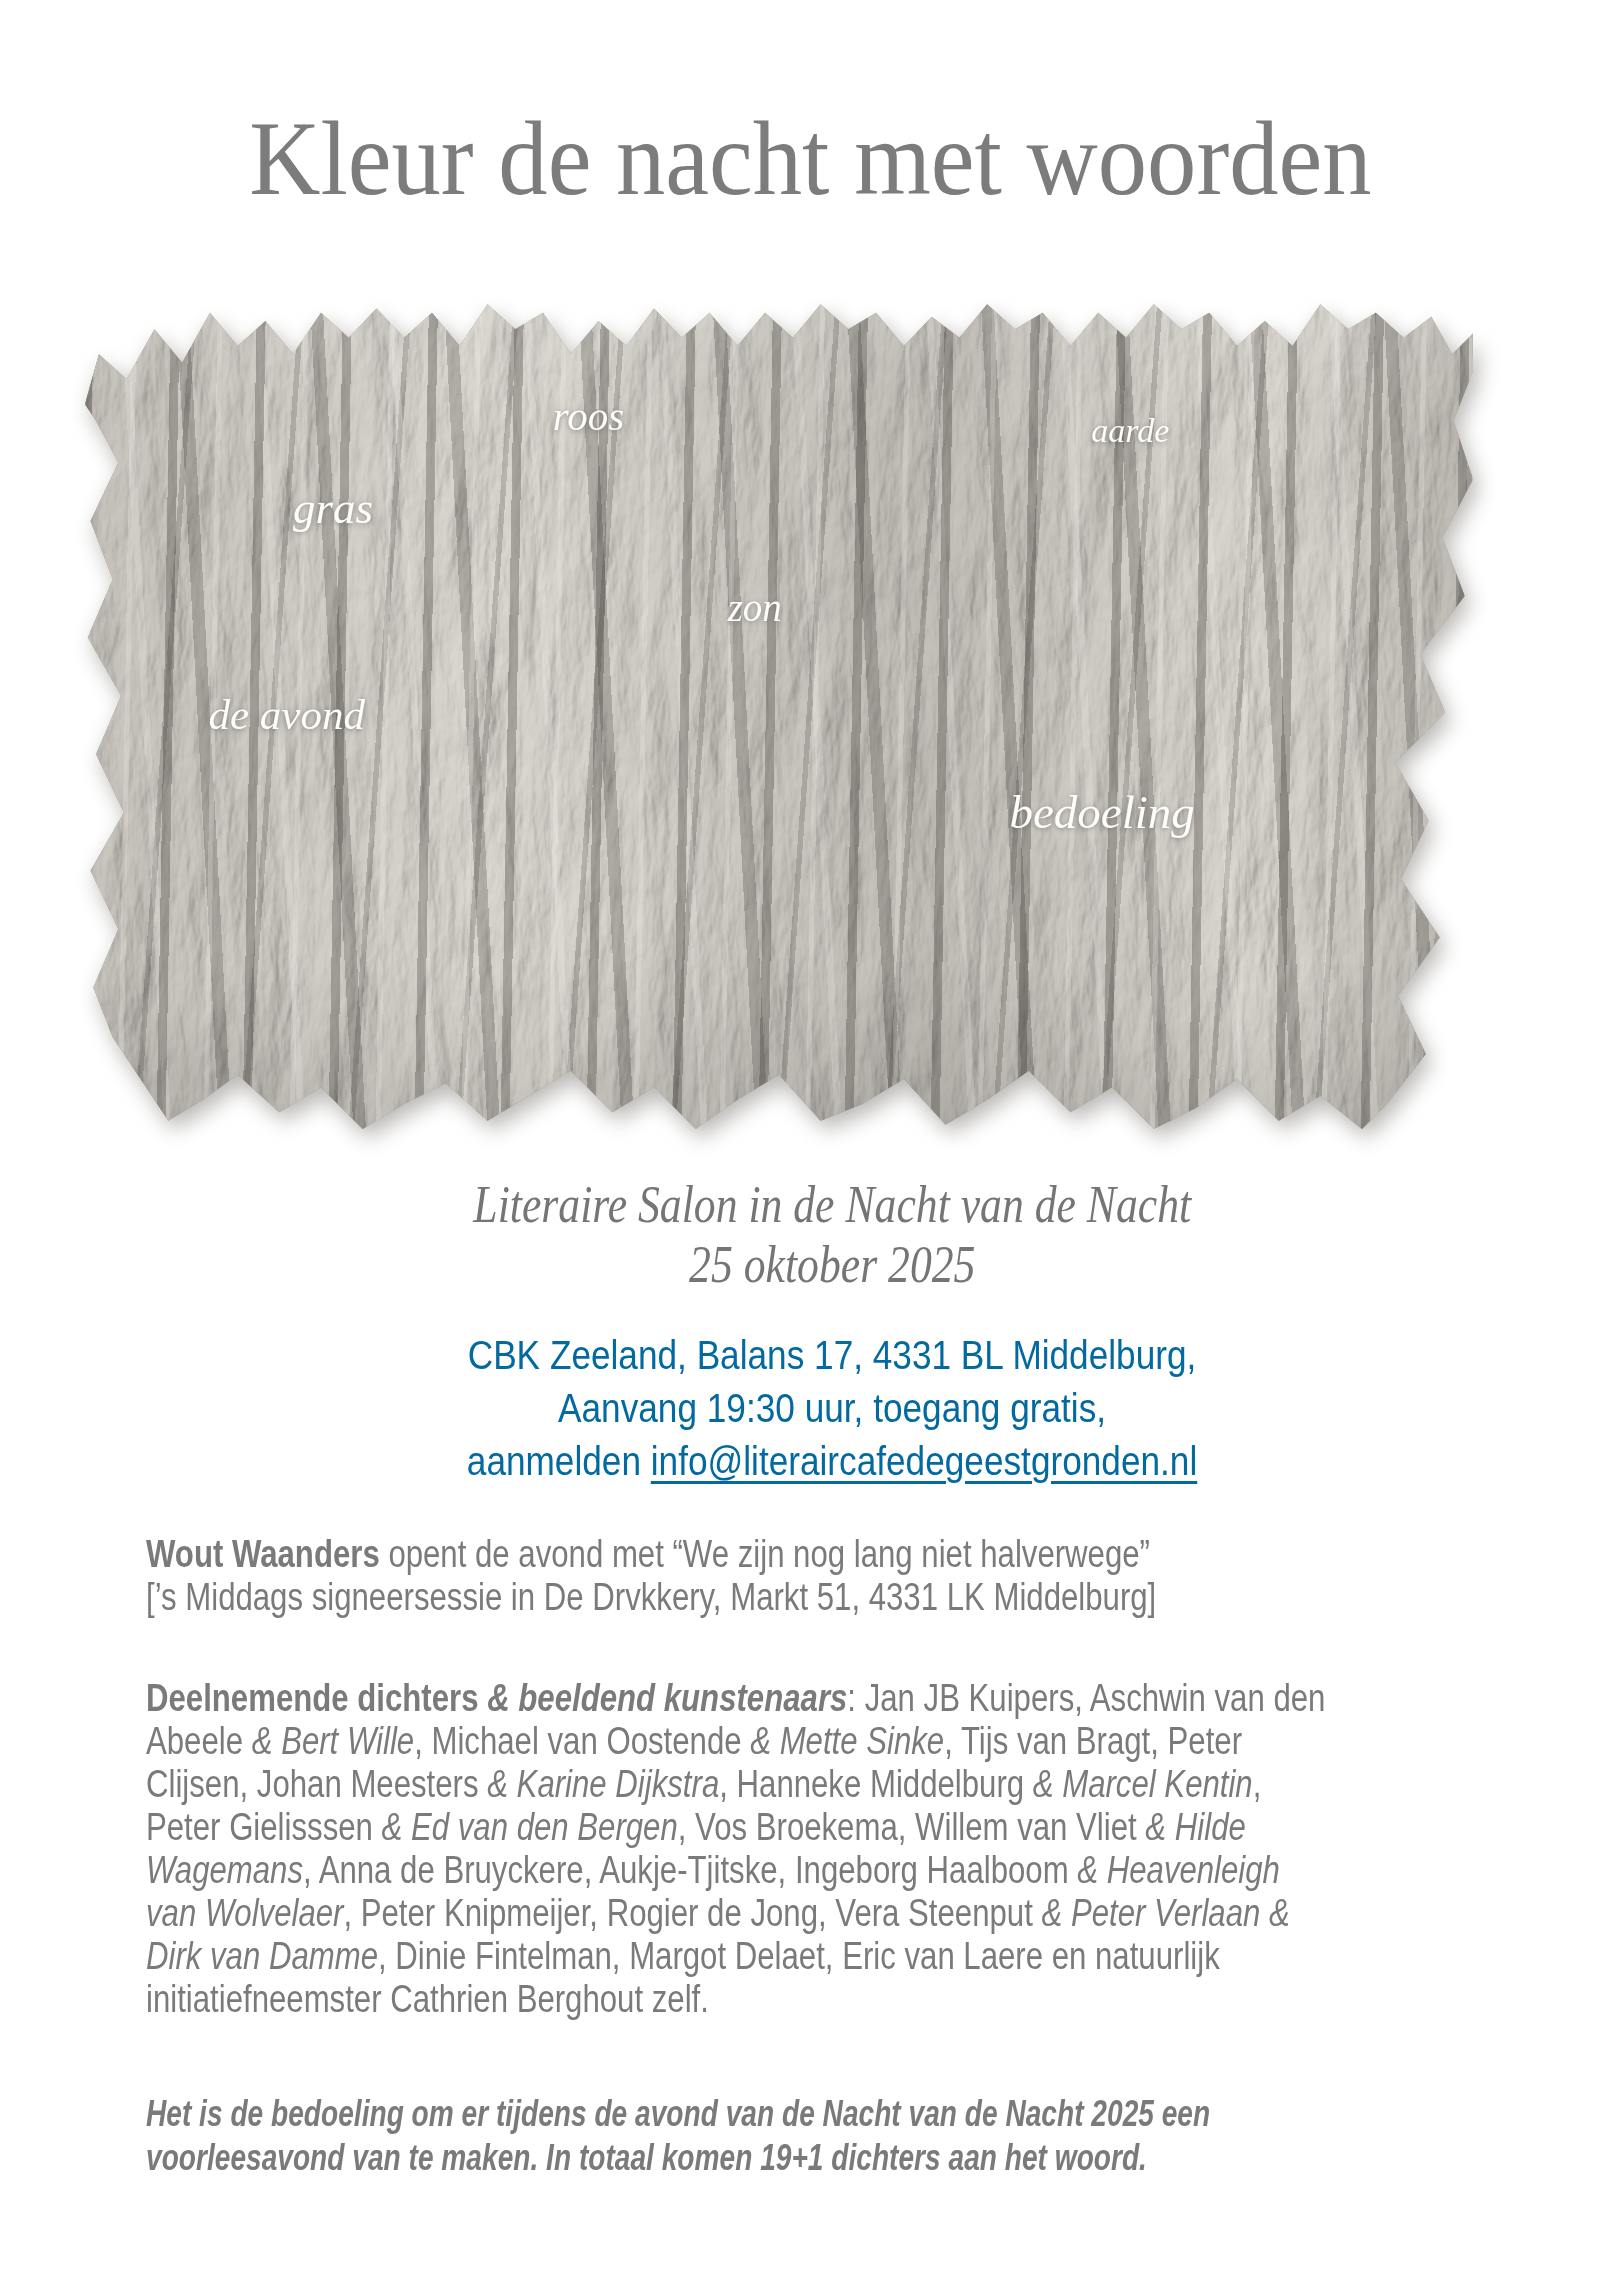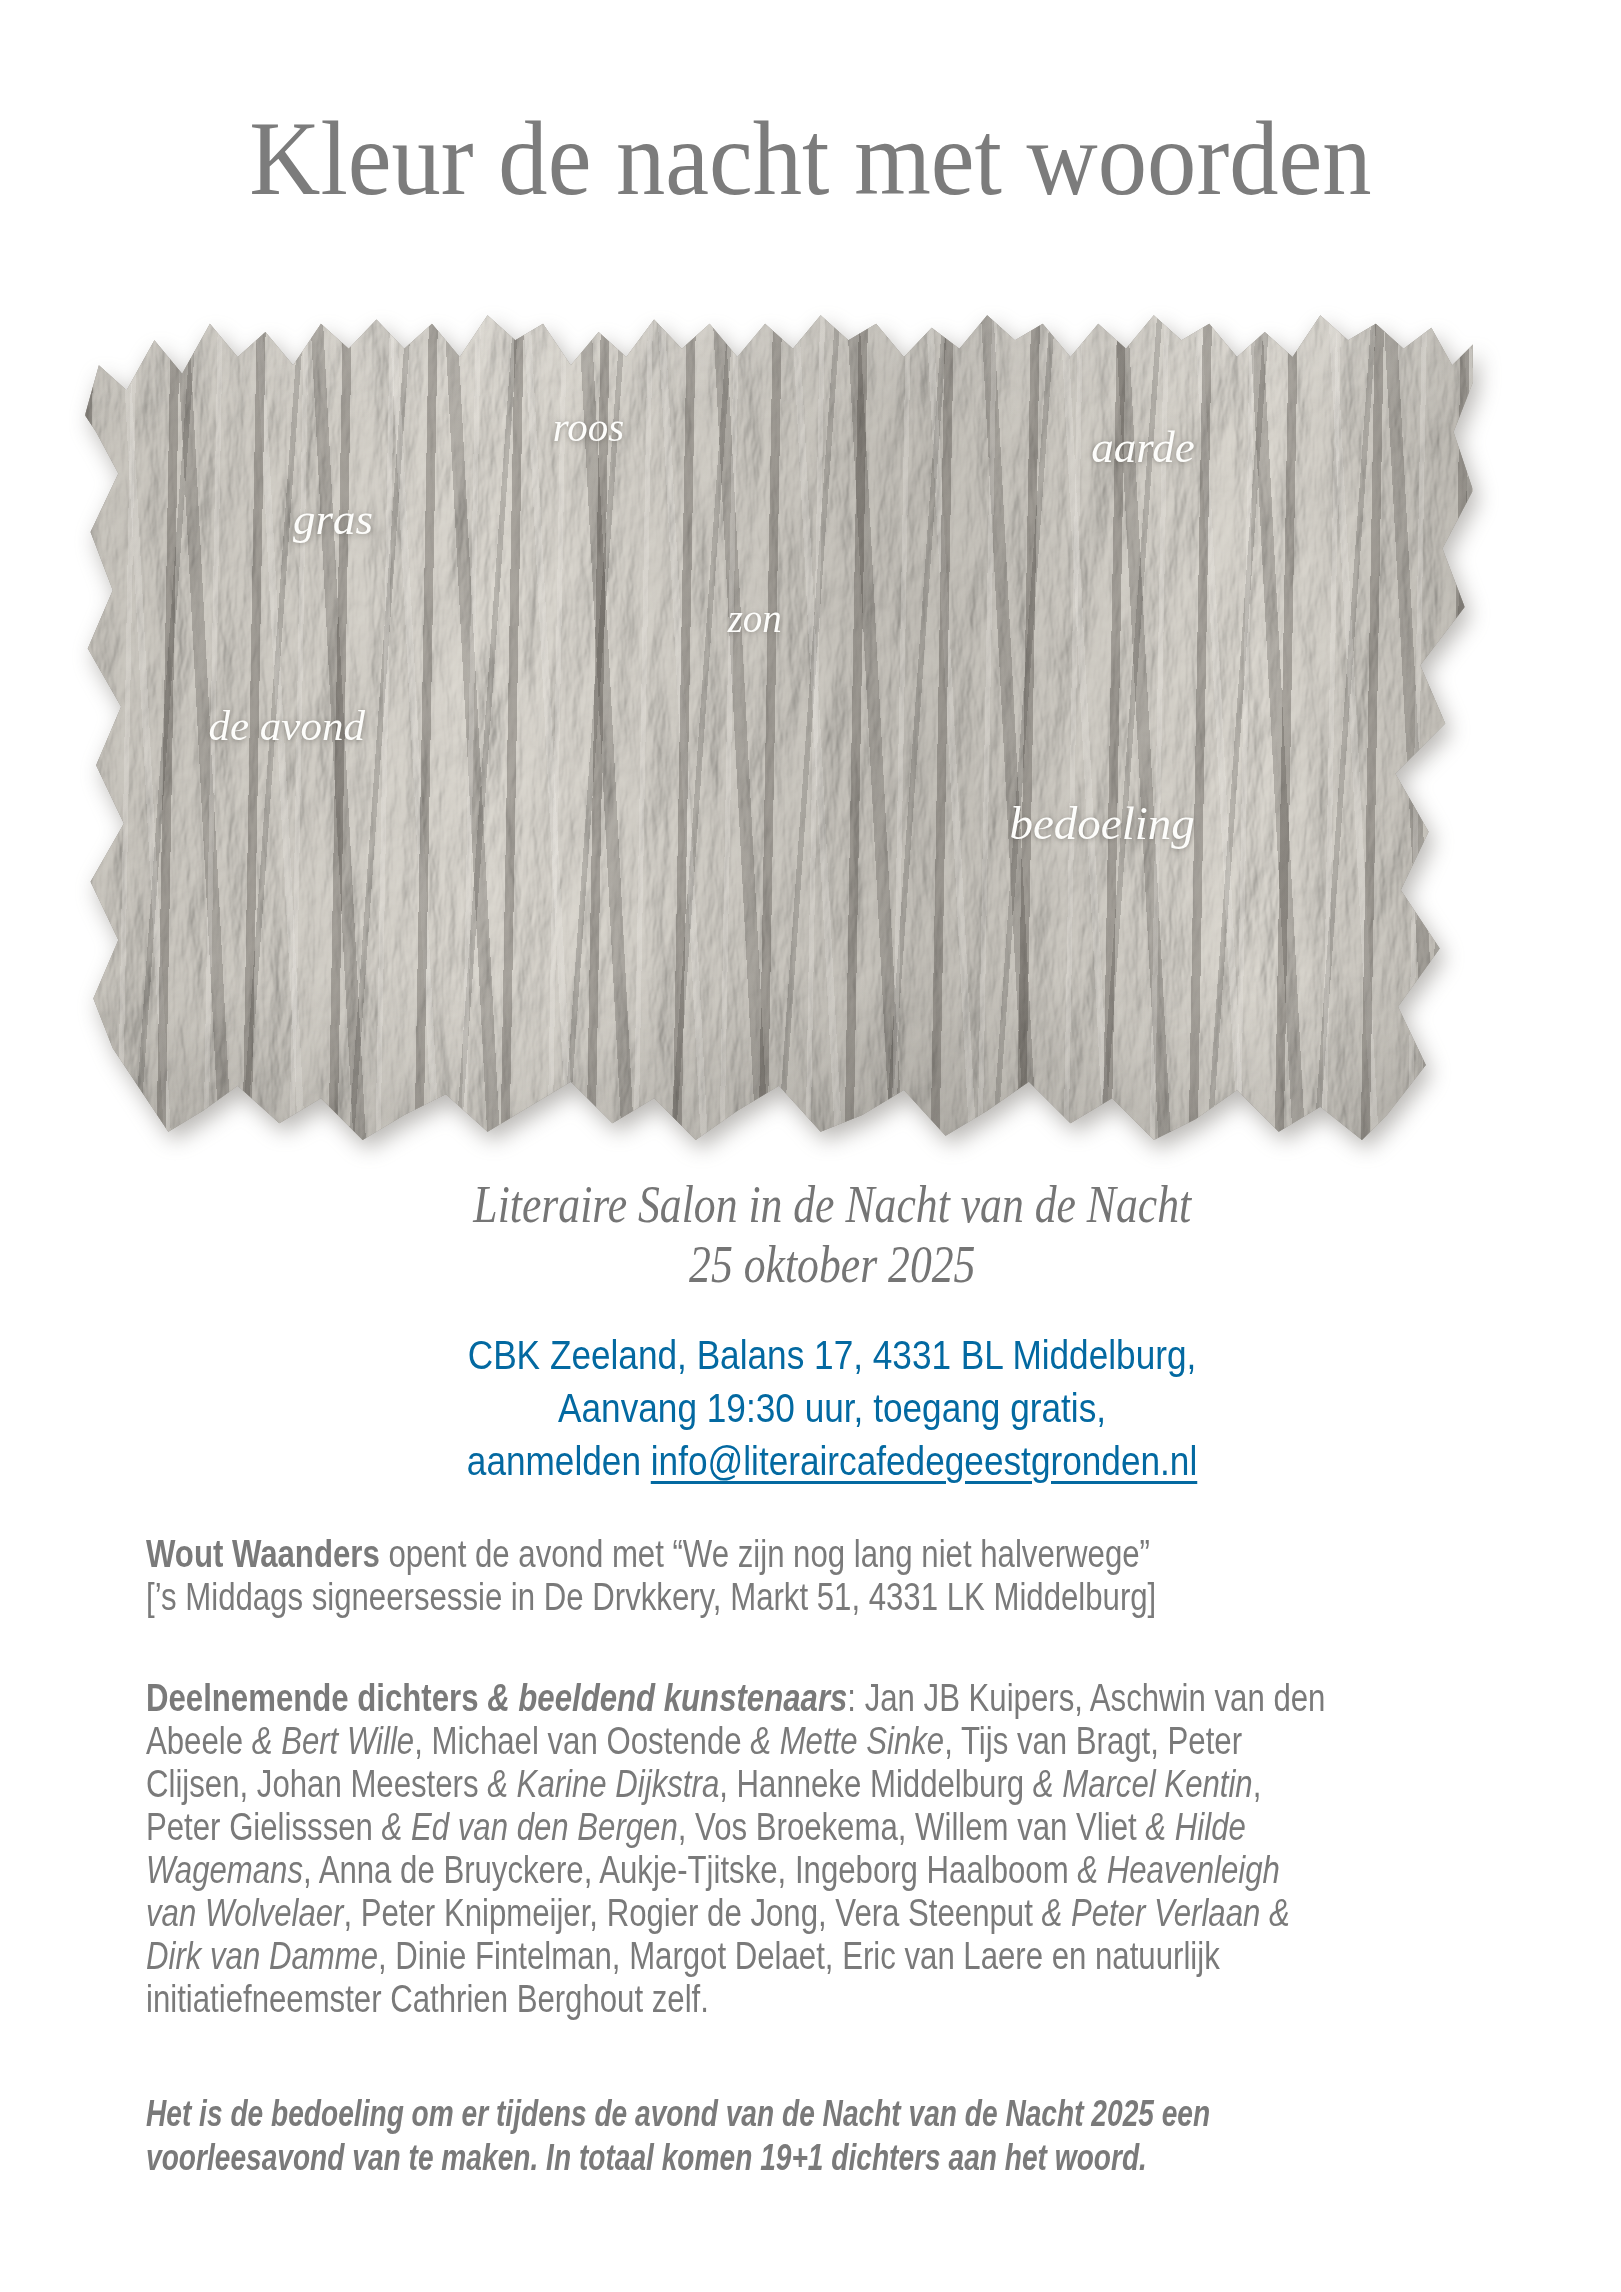--- a/index.html
+++ b/index.html
@@ -6,36 +6,36 @@
   .page{position:relative;width:1621px;height:2293px;background:#ffffff;overflow:hidden;
         font-family:"Liberation Sans",sans-serif;color:#7a7a7a;}
 
   
   .title{position:absolute;top:90px;left:0;width:100%;text-align:center;
          font-family:"Liberation Serif",serif;
          font-size:106px;line-height:1.3;color:#7c7c7c;}
   .title .squeezeC{display:inline-block;transform:scaleX(.93);transform-origin:center top;}
 
   
-  .art-outer{position:absolute;left:85px;top:307px;width:1388px;height:833px;
+  .art-outer{position:absolute;left:85px;top:296px;width:1388px;height:833px;
              filter:drop-shadow(5.4px 9px 10.7px rgba(100,95,88,.45));}
   .art-clip{position:absolute;inset:0;background:#8f8b85;overflow:hidden;
     clip-path:polygon(0% 13%,1% 7%,3% 10%,5% 4%,7% 8%,9% 2%,11% 6%,13% 3%,15% 7%,17% 2%,19% 5%,21% 1.5%,23% 5%,25% 2%,27% 6%,29% 1%,31% 4%,33% 2%,35% 7%,37% 3%,39% 6%,41% 1.5%,43% 5%,45% 2%,47% 6%,49% 2%,51% 5%,53% 1%,55% 4%,57% 2%,59% 6%,61% 2.5%,63% 5%,65% 1%,67% 4%,69% 2%,71% 6%,73% 2%,75% 5%,77% 1%,79% 4%,81% 2%,83% 6%,85% 3%,87% 6%,89% 1%,91% 4%,93% 2%,95% 5%,97% 2.5%,98.5% 7%,100% 4.5%,100% 9%,98.6% 15%,100% 22%,97.8% 29%,99.4% 36%,96.2% 43%,98% 50%,94.4% 56%,96.8% 63%,94.8% 70%,97.6% 77%,94.6% 84%,96.6% 91%,93.8% 97%,92% 100%,89% 96%,86% 99%,83% 94%,80% 97.5%,77% 100%,74% 95%,71% 98%,68% 93%,65% 96.5%,62% 99.5%,59% 94%,56% 97%,53% 99%,50% 93.5%,47% 96.5%,44% 100%,41% 95%,38% 98%,35% 93%,32% 96%,29% 99%,26% 94.5%,23% 97%,20% 100%,17% 95%,14% 98%,11% 93.5%,8.5% 96.5%,6% 99%,4% 94%,2% 89%,0.6% 83%,2.4% 76%,0.4% 69%,2.8% 62%,0.8% 55%,2.6% 48%,0.2% 41%,2% 34%,0.4% 27%,2.4% 20%,0.8% 15%);}
   .art-tex{position:absolute;inset:0;width:100%;height:100%;}
   .art-strips{position:absolute;inset:0;
     background:
       repeating-linear-gradient(91deg, rgba(55,50,45,.30) 0 9px, rgba(0,0,0,0) 9px 47px, rgba(245,242,238,.22) 47px 52px, rgba(0,0,0,0) 52px 86px),
       repeating-linear-gradient(87deg, rgba(40,36,32,.22) 0 12.5px, rgba(0,0,0,0) 12.5px 79px, rgba(250,248,245,.18) 79px 86px, rgba(0,0,0,0) 86px 134px),
       repeating-linear-gradient(94deg, rgba(30,28,25,.18) 0 5.4px, rgba(0,0,0,0) 5.4px 107px),
       linear-gradient(90deg, rgba(0,0,0,.08), rgba(255,255,255,.06) 30%, rgba(0,0,0,.10) 60%, rgba(255,255,255,.05) 85%, rgba(0,0,0,.12)),
       linear-gradient(180deg, rgba(255,255,255,.10), rgba(0,0,0,0) 15%, rgba(0,0,0,0) 80%, rgba(0,0,0,.10));}
   .art-word{position:absolute;font-family:"Liberation Serif",serif;font-style:italic;
             color:#fdfdfb;line-height:1;text-shadow:0 0.9px 5.4px rgba(90,86,80,.55);}
   .w1{left:33.7%;top:12.0%;font-size:41px;}
-  .w2{left:72.5%;top:14.2%;font-size:45px;}
+  .w2{left:72.5%;top:14.2%;font-size:34px;}
   .w3{left:12.1%;top:22.8%;font-size:45px;padding-left:40px;}
   .w4{left:46.3%;top:35.1%;font-size:39px;}
   .w5{left:8.9%;top:47.7%;font-size:43px;}
   .w6{left:66.6%;top:59.2%;font-size:47px;}
 
   
   .centerblock{position:absolute;left:16px;width:100%;text-align:center;box-sizing:border-box;padding-right:32px;padding-left:44px;}
   .salon{top:1175px;font-family:"Liberation Serif",serif;font-style:italic;
          font-size:52px;line-height:60px;color:#757575;}
   .salon .squeezeC{display:inline-block;transform:scaleX(.84);transform-origin:center top;}

